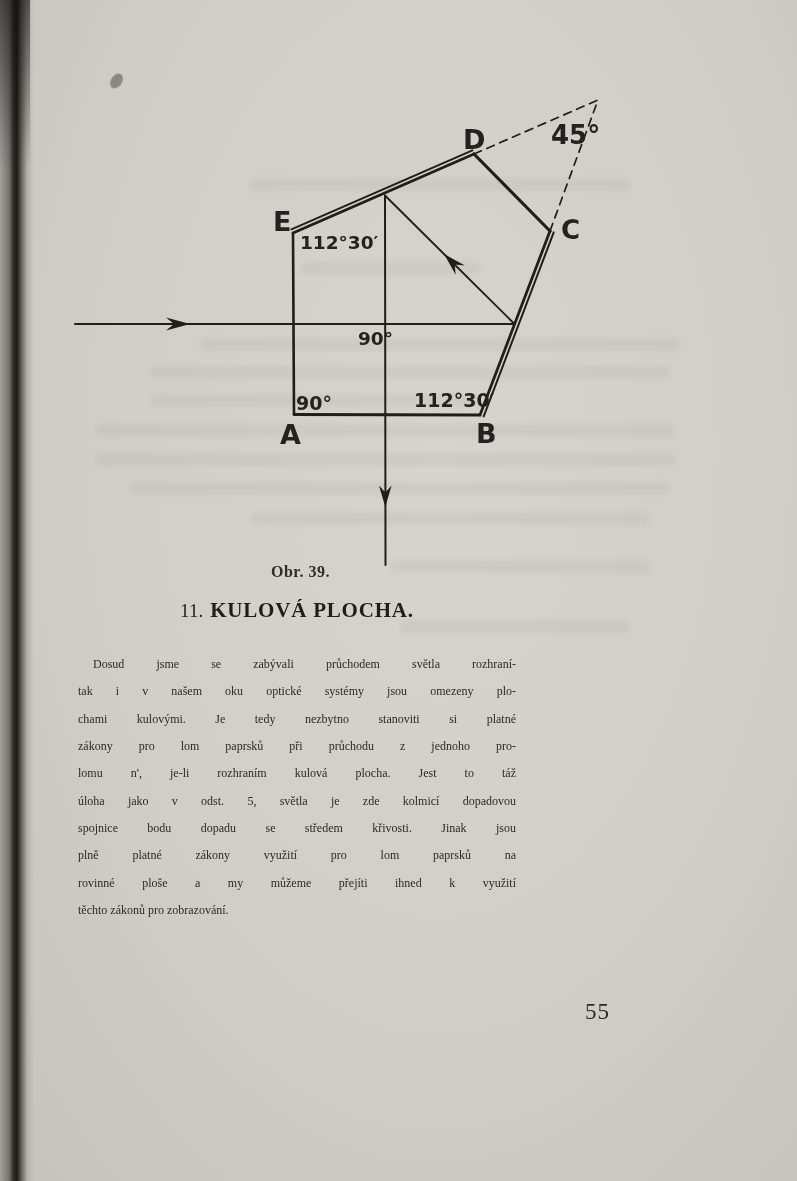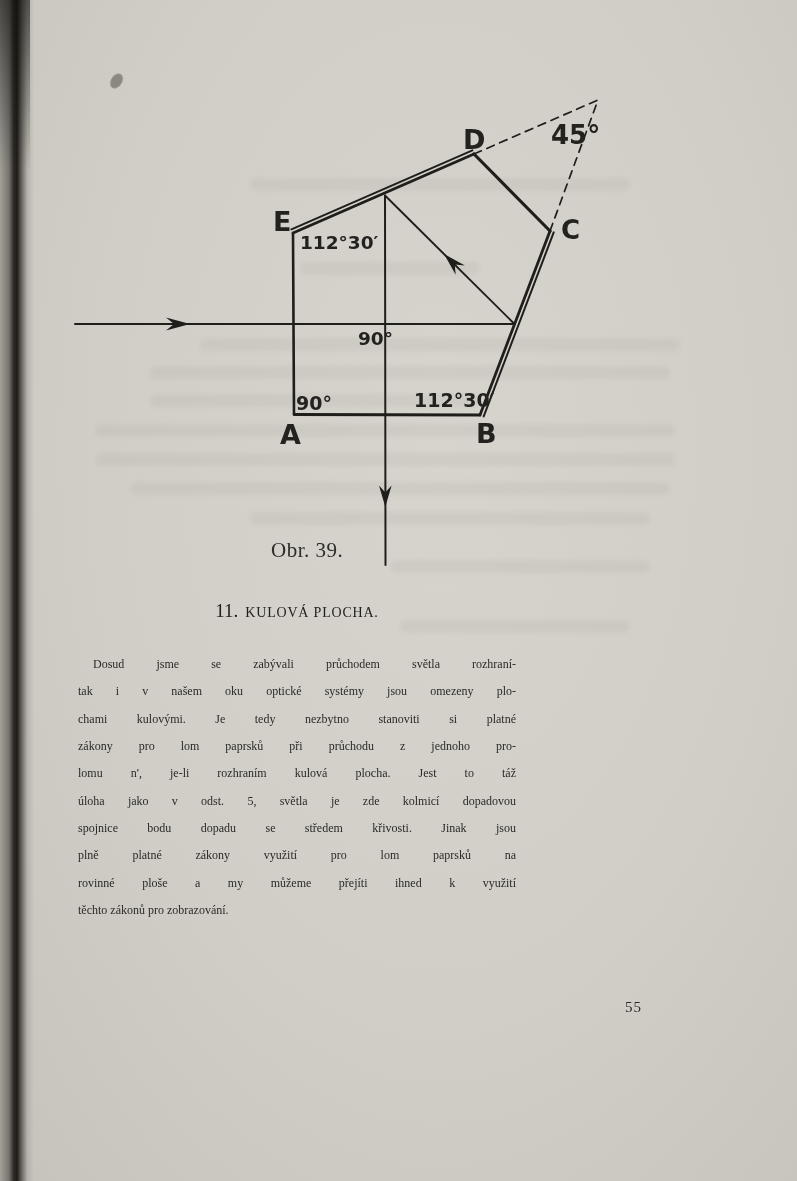--- a/index.html
+++ b/index.html
@@ -31,41 +31,41 @@
   
   .ghost{
     position:absolute;background:#8d897f;opacity:.10;
     border-radius:6px;filter:blur(2.2px);
   }
   .figure-svg{position:absolute;left:60px;top:85px;width:560px;height:485px;}
   .figure-svg text{
     font-family:"DejaVu Sans", sans-serif;font-weight:700;fill:#23221f;
   }
   .caption{
-    position:absolute;left:271px;top:538px;
-    font-size:21px;color:#2e2d29;letter-spacing:.5px;
+    position:absolute;left:271px;top:563px;
+    font-size:16px;color:#2e2d29;letter-spacing:.5px;font-weight:bold;
   }
   .heading{
     position:absolute;left:78px;top:596px;width:438px;margin:0;
     text-align:center;color:#1f1e1b;font-weight:400;
   }
   .heading .num{font-size:19px;font-weight:400;margin-right:7px;}
-  .heading .ttl{font-size:14px;font-weight:400;letter-spacing:.8px;}
+  .heading .ttl{font-size:21px;font-weight:700;letter-spacing:.8px;}
   .para{
     position:absolute;left:78px;top:651px;width:438px;
     font-size:12px;line-height:27.35px;color:#2b2a26;
   }
   .para .line{
     text-align:justify;text-align-last:justify;height:27.35px;overflow:hidden;
   }
   .para .line.indent{text-indent:15px;}
   .para .line.last{text-align-last:left;}
   .pageno{
     position:absolute;left:585px;top:999px;
-    font-size:15px;color:#2c2b27;letter-spacing:1px;margin-left:40px;
+    font-size:23px;color:#2c2b27;letter-spacing:1px;
   }
 </style>
 </head>
 <body>
 
 <div class="page">
 
   <div class="spine"></div>
   <div class="spine-top"></div>
   <div class="smudge"></div>

